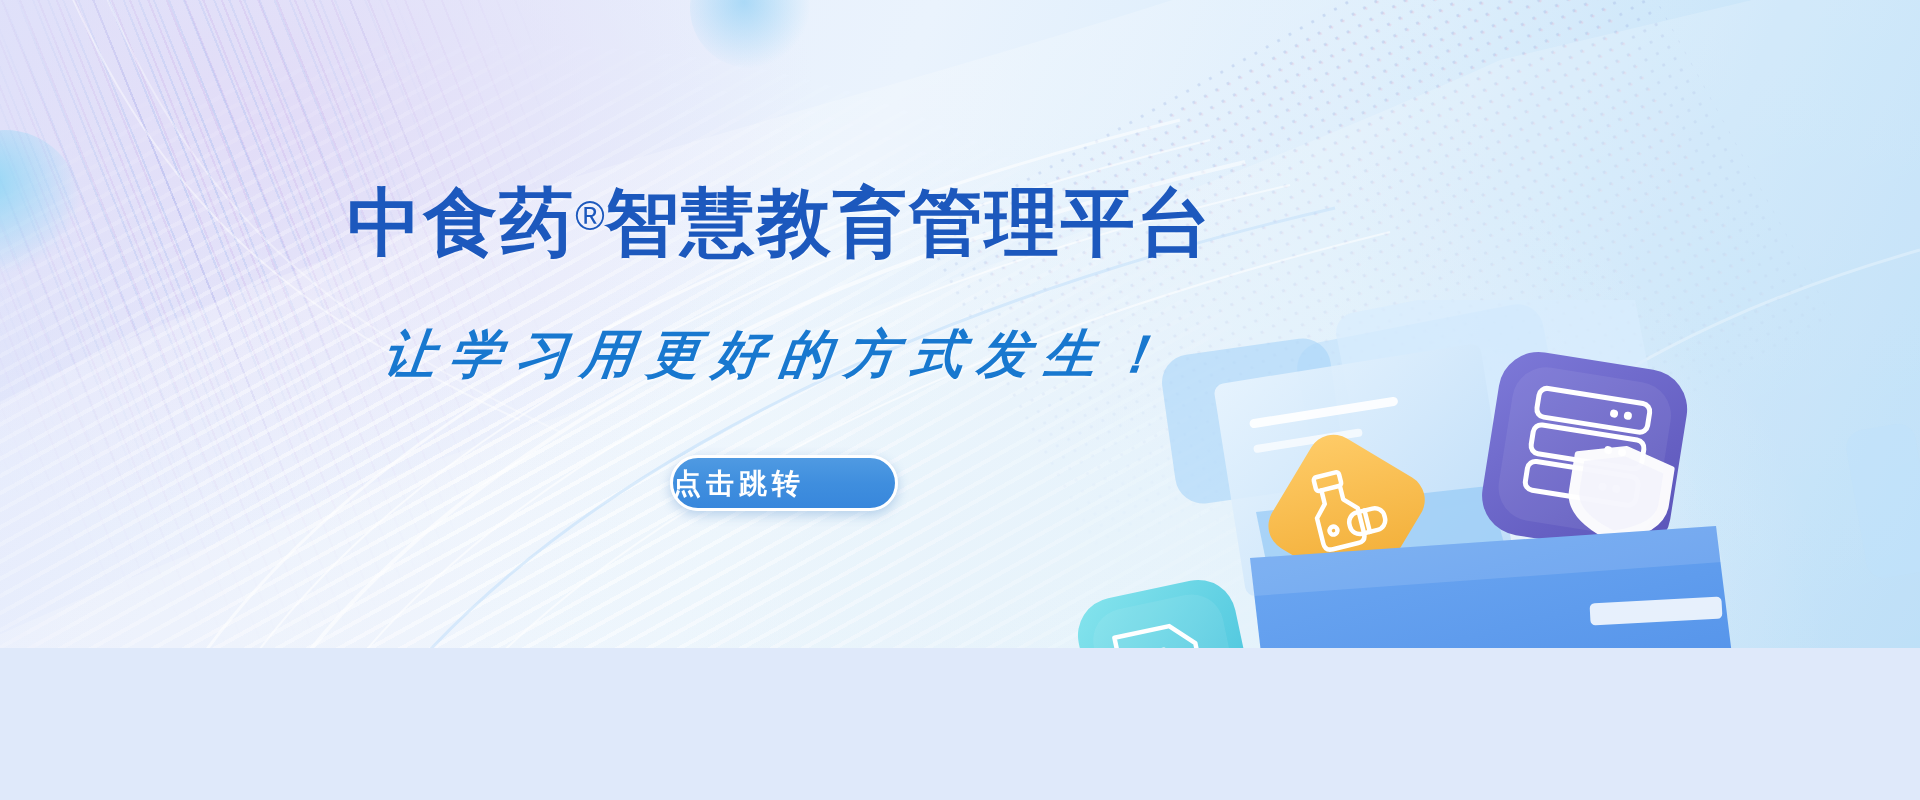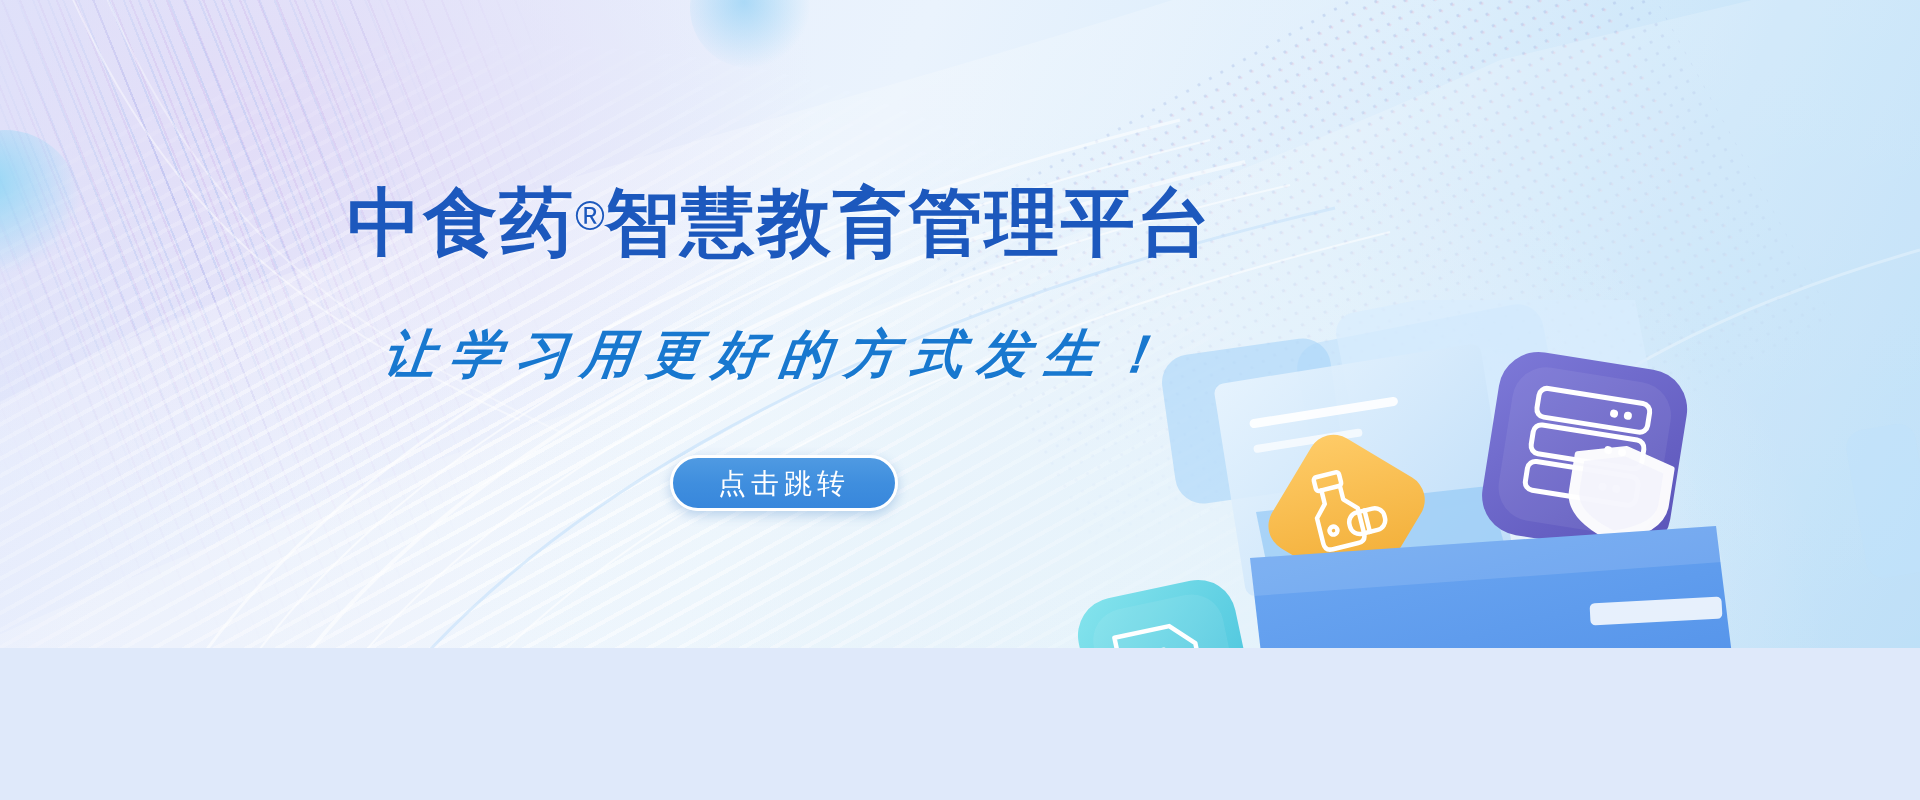--- a/index.html
+++ b/index.html
@@ -127,23 +127,23 @@
 
   .cta{
     position:absolute;left:670px;top:455px;
     width:228px;height:56px;
     border-radius:30px;
     border:3px solid #ffffff;
     background:linear-gradient(180deg,#4f9ae2 0%,#3f8ede 52%,#3887dc 100%);
     box-shadow:0 4px 12px rgba(40,110,190,.28);
     color:#ffffff;
     font-size:28px;
-    font-weight:normal;
+    font-weight:bold;
     letter-spacing:5px;
-    text-align:center;
+    text-align:left;
     line-height:52px;
     cursor:pointer;
     padding:0;
     box-sizing:border-box;
     font-family:"Liberation Sans","DejaVu Sans",sans-serif;
   }
 
   
   .illus{position:absolute;left:1050px;top:300px;width:870px;height:500px;}
   .illus svg{position:absolute;left:0;top:0;}

